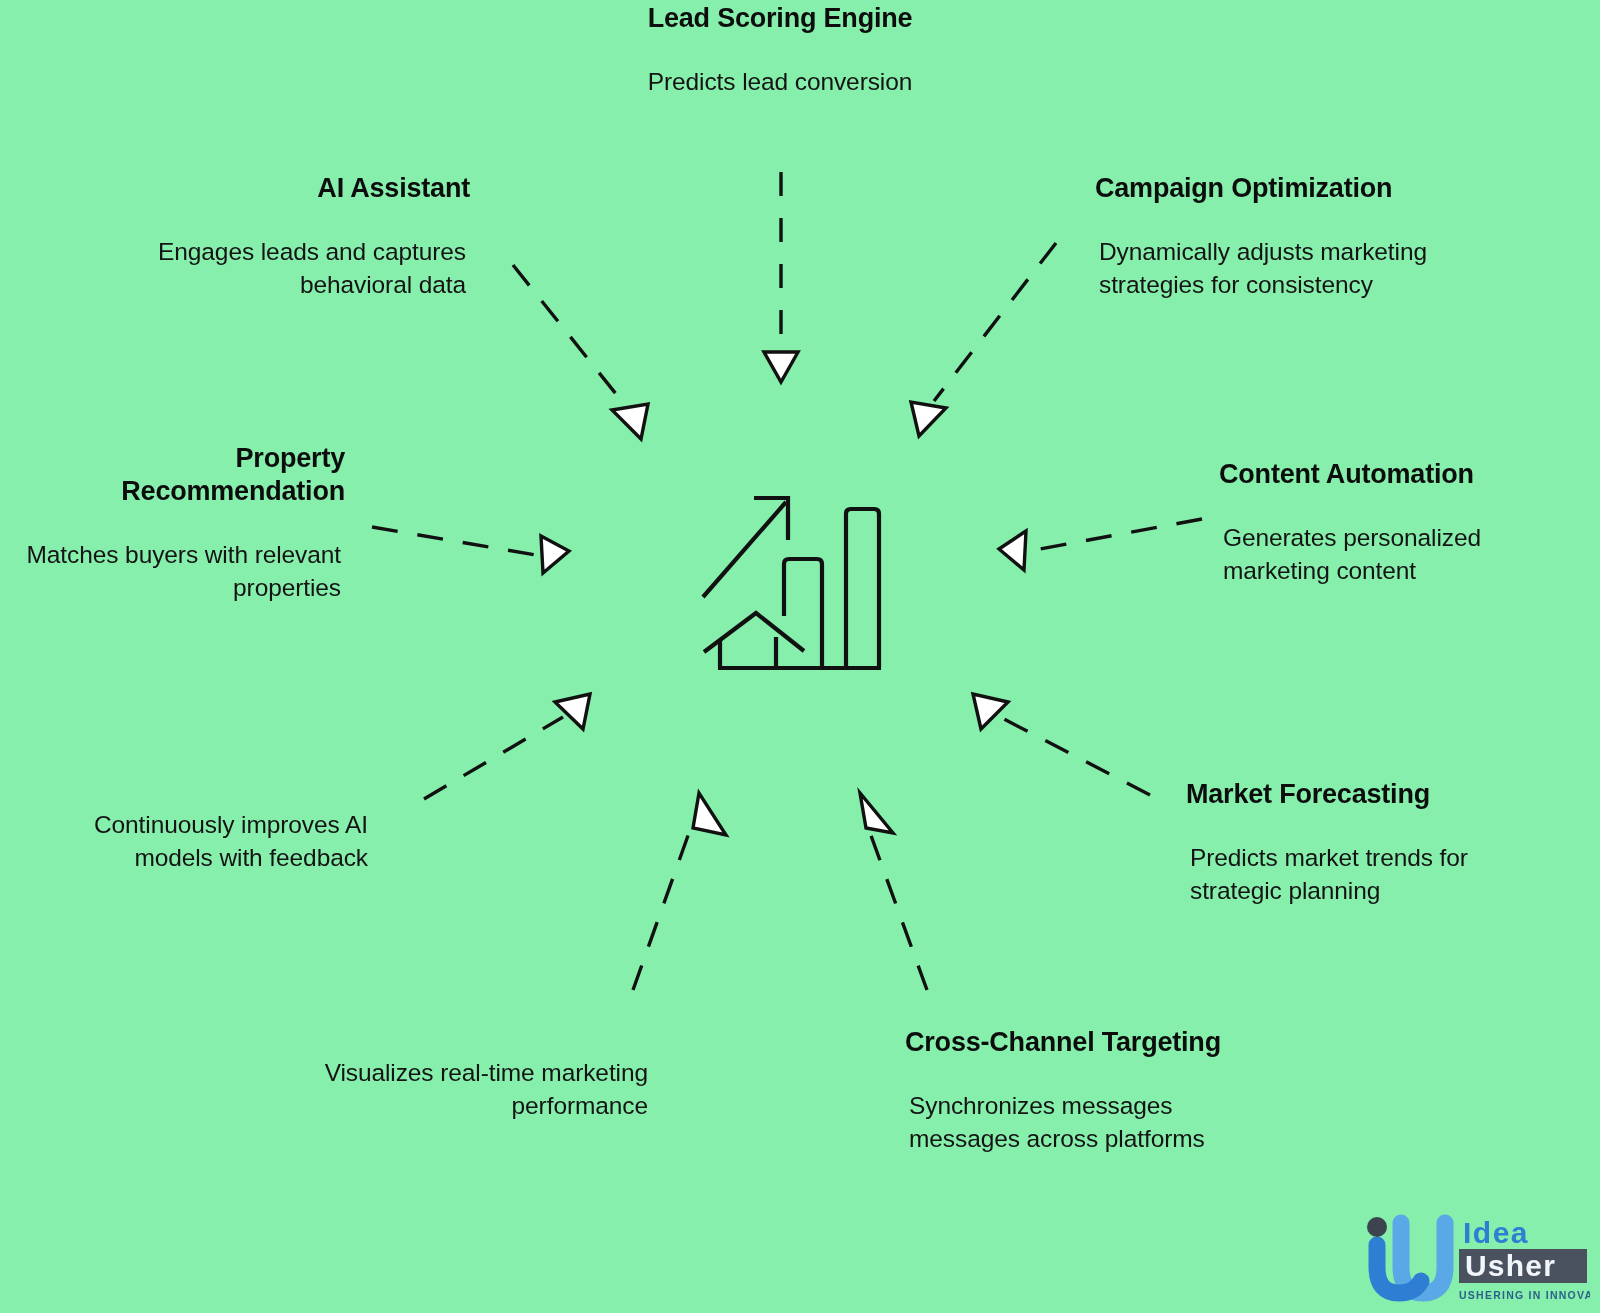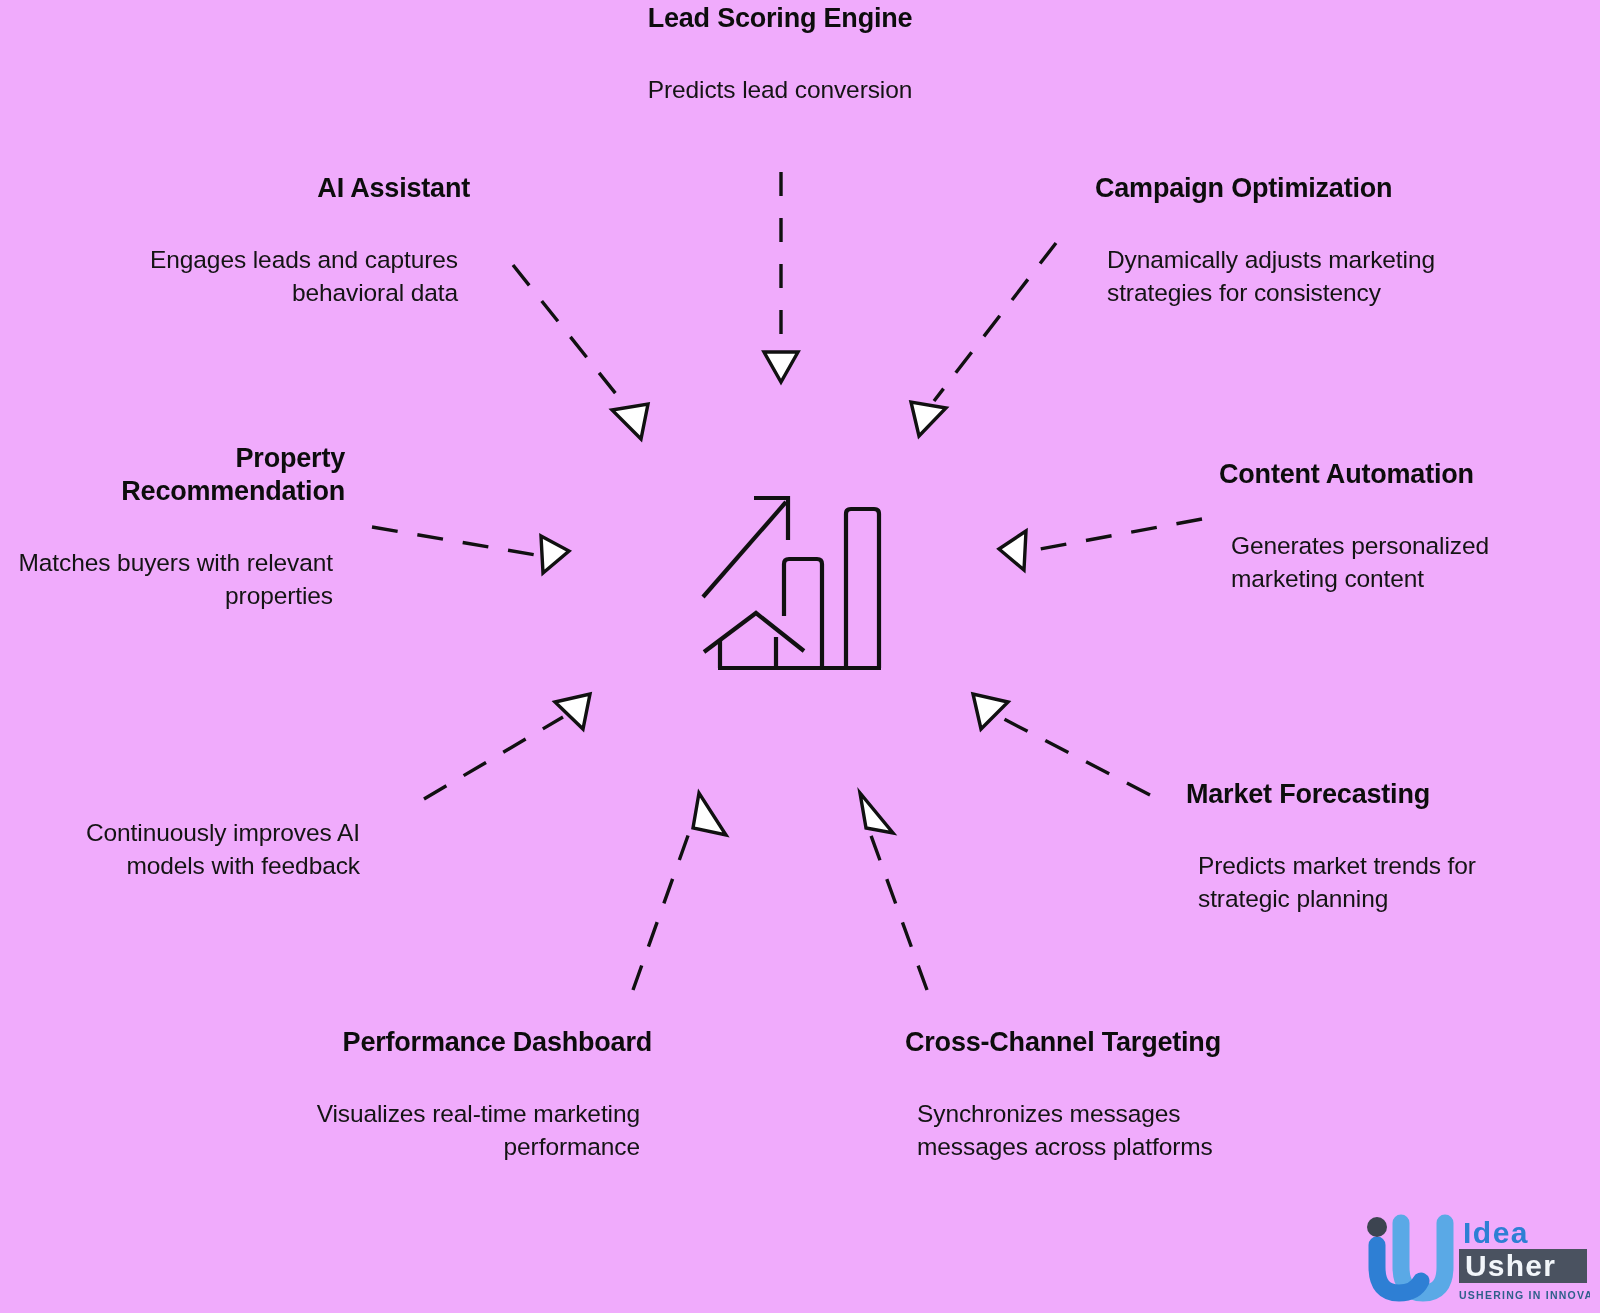--- a/index.html
+++ b/index.html
@@ -10,21 +10,21 @@
   }
   body {
     font-family: "Liberation Sans", sans-serif;
     color: #111111;
     -webkit-font-smoothing: antialiased;
   }
   #canvas {
     position: relative;
     width: 1600px;
     height: 1313px;
-    background: #f0abfc;
+    background: #86efac;
     overflow: hidden;
   }
   #arrow-layer {
     position: absolute;
     left: 0;
     top: 0;
     width: 1600px;
     height: 1313px;
     pointer-events: none;
   }
@@ -38,21 +38,21 @@
     line-height: 1.22;
     color: #0d0d0d;
     margin: 0;
     letter-spacing: -0.2px;
   }
   .node-desc {
     font-weight: normal;
     font-size: 24.5px;
     line-height: 1.35;
     color: #141414;
-    margin: 12px;
+    margin: 4px;
     letter-spacing: -0.1px;
   }
   .gap { height: 26px; }
   .align-left   { text-align: left; }
   .align-right  { text-align: right; }
   .align-center { text-align: center; }
 
   
   #node-lead-scoring        { left: 565px;  top: 2px;    width: 430px; }
   #node-ai-assistant        { left: 120px;  top: 172px;  width: 350px; }
@@ -192,21 +192,20 @@
     <p class="node-desc"><span>Continuously improves AI</span><br><span>models with feedback</span></p>
   </div>
 
   <div class="node align-left" id="node-market-forecast">
     <p class="node-title">Market Forecasting</p>
     <div class="gap"></div>
     <p class="node-desc"><span>Predicts market trends for</span><br><span>strategic planning</span></p>
   </div>
 
   <div class="node align-right" id="node-performance-dash">
-    <p class="node-title">Performance Dashboard</p>
     <div class="gap"></div>
     <p class="node-desc"><span>Visualizes real-time marketing</span><br><span>performance</span></p>
   </div>
 
   <div class="node align-left" id="node-cross-channel">
     <p class="node-title">Cross-Channel Targeting</p>
     <div class="gap"></div>
     <p class="node-desc"><span>Synchronizes messages</span><br><span>messages across platforms</span></p>
   </div>
 

